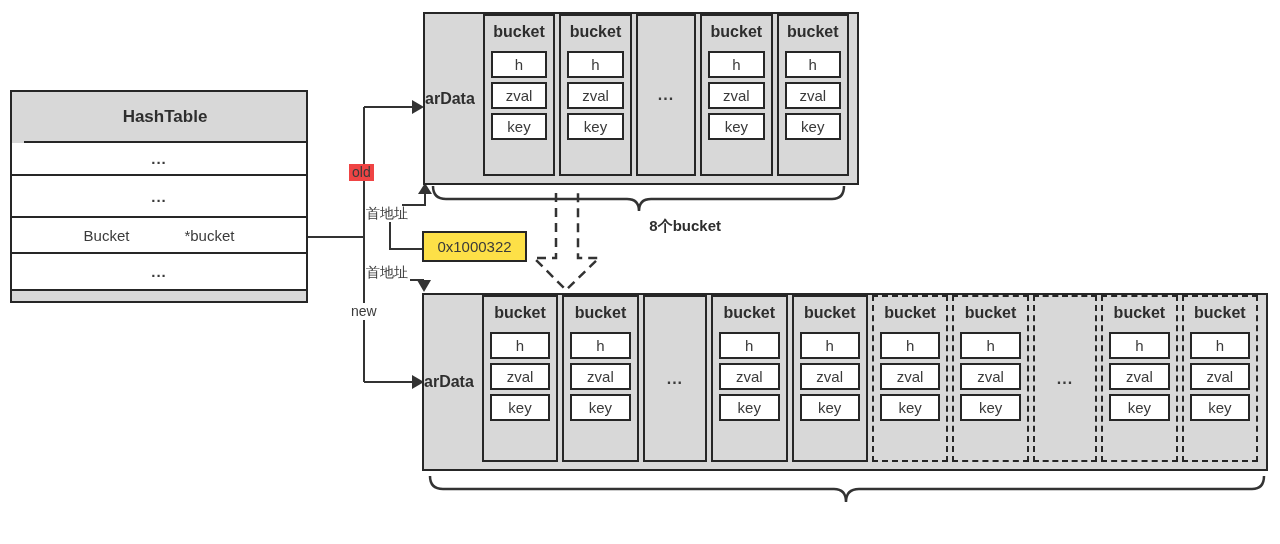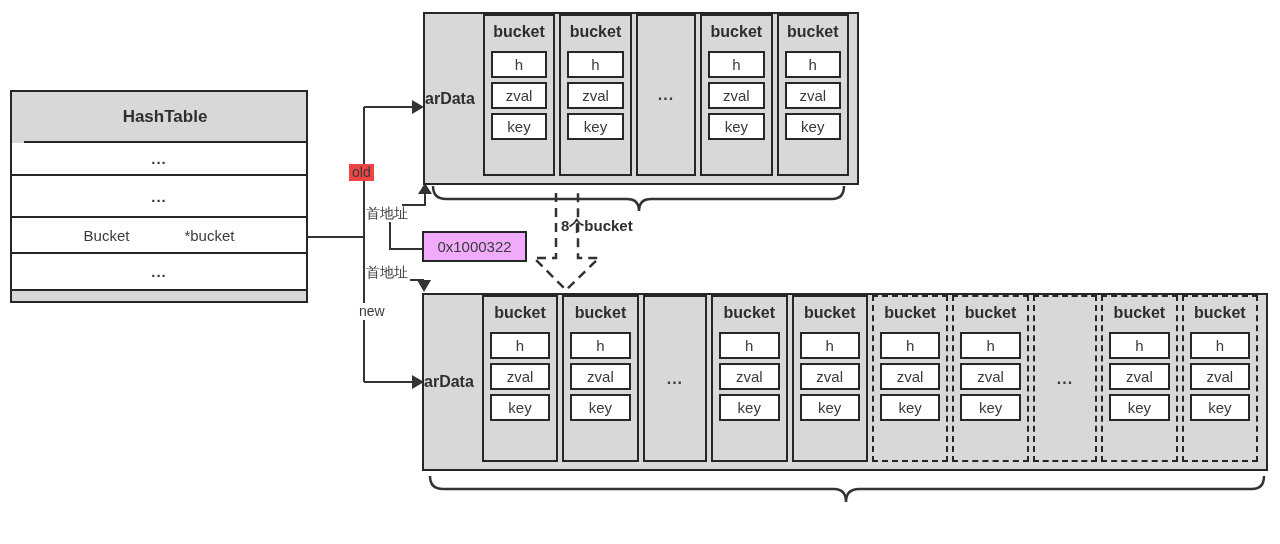--- a/index.html
+++ b/index.html
@@ -30,31 +30,31 @@
   .cell { flex:1; border:2px solid #262626; background:#d8d8d8; display:flex;
           flex-direction:column; padding:0 6px 6px 6px; min-width:0; }
   .cell.dashed { border:2px dashed #262626; }
   .cell.gap { align-items:center; justify-content:center; padding:0; }
   .bucket-header { height:31px; flex:0 0 31px; display:flex; align-items:center; justify-content:center;
                    font-weight:bold; font-size:16px; color:#2e2e2e; }
   .bucket-field { background:#ffffff; border:2px solid #262626; flex:0 0 27px; margin-top:4px;
                   display:flex; align-items:center; justify-content:center; font-size:15px; color:#3a3a3a; }
 
   
-  .addr-box { position:absolute; left:422px; top:231px; width:105px; height:31px; background:#f0abfc;
+  .addr-box { position:absolute; left:422px; top:231px; width:105px; height:31px; background:#fde047;
               border:2px solid #262626; display:flex; align-items:center; justify-content:center;
               font-size:15px; color:#3a3a3a;text-align:right; }
 
   
   .lbl { position:absolute; font-size:14px; color:#3a3a3a; line-height:1.2; }
   .lbl-old { left:349px; top:164px; background:#ef4444; padding:0 3px; }
-  .lbl-new { left:348px; top:303px; background:#ffffff; padding:0 3px;margin-left:8px; }
+  .lbl-new { left:348px; top:303px; background:#ffffff; padding:0 3px; }
   .lbl-addr1 { left:366px; top:205px; }
   .lbl-addr2 { left:366px; top:264px; }
-  .brace-label { position:absolute; text-align:left; font-weight:bold; font-size:15px; color:#2e2e2e; }
+  .brace-label { position:absolute; text-align:right; font-weight:bold; font-size:15px; color:#2e2e2e; }
   .lbl-count-old { left:561px; top:217px; width:160px; }
   .lbl-count-new { left:745px; top:513px; width:200px; }
 </style>
 </head>
 <body>
 
 <div class="canvas">
 
   <svg class="overlay" viewBox="0 0 1280 544" xmlns="http://www.w3.org/2000/svg">
     <g stroke="#333333" stroke-width="2" fill="none">

